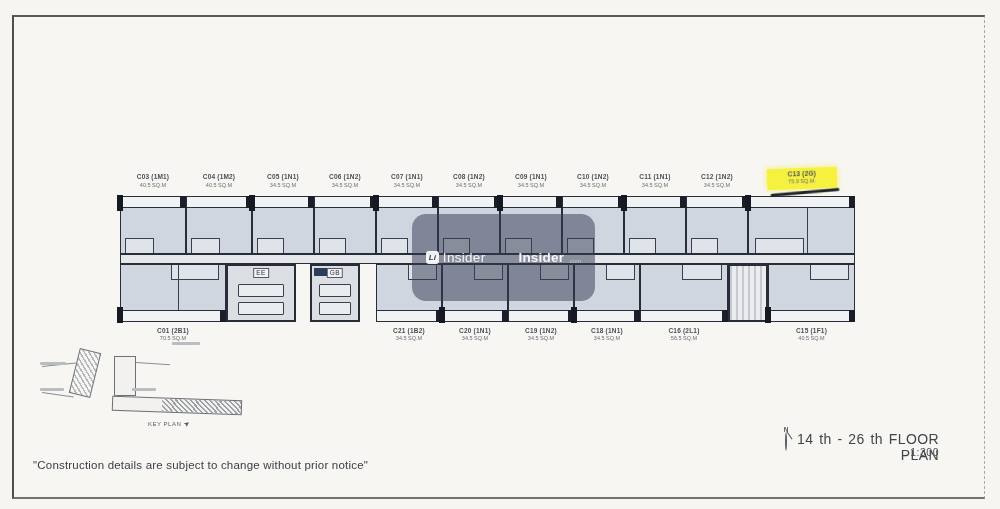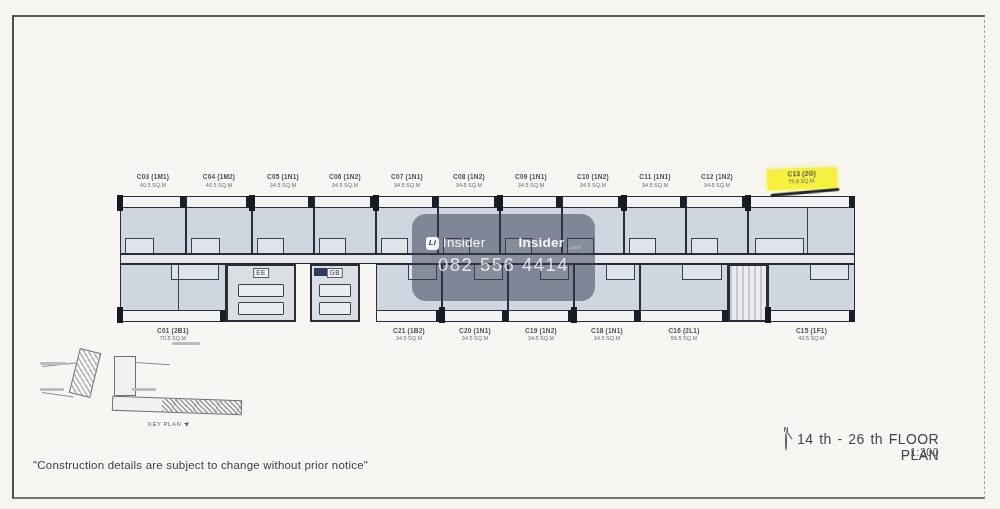--- a/index.html
+++ b/index.html
@@ -350,21 +350,20 @@
     </div>
 </div>
 
 <div class="watermark">
   <div class="brand">
     <span class="brand-icon">Li</span>
     <span class="light">Insider</span>
       <span class="bold">Insider</span>
     <span class="suffix">.com</span>
   </div>
-  <div class="phone">082 556 4414</div>
 </div>
 
 <div class="keyplan">
   <div class="kp-b1"></div>
   <div class="kp-b2"></div>
   <div class="kp-bar">
     <div class="kp-bar-h"></div>
   </div>
   <div class="kp-line" style="left:2px; top:24px; width:34px; transform:rotate(-6deg);"></div>
   <div class="kp-line" style="left:2px; top:50px; width:32px; transform:rotate(8deg);"></div>

